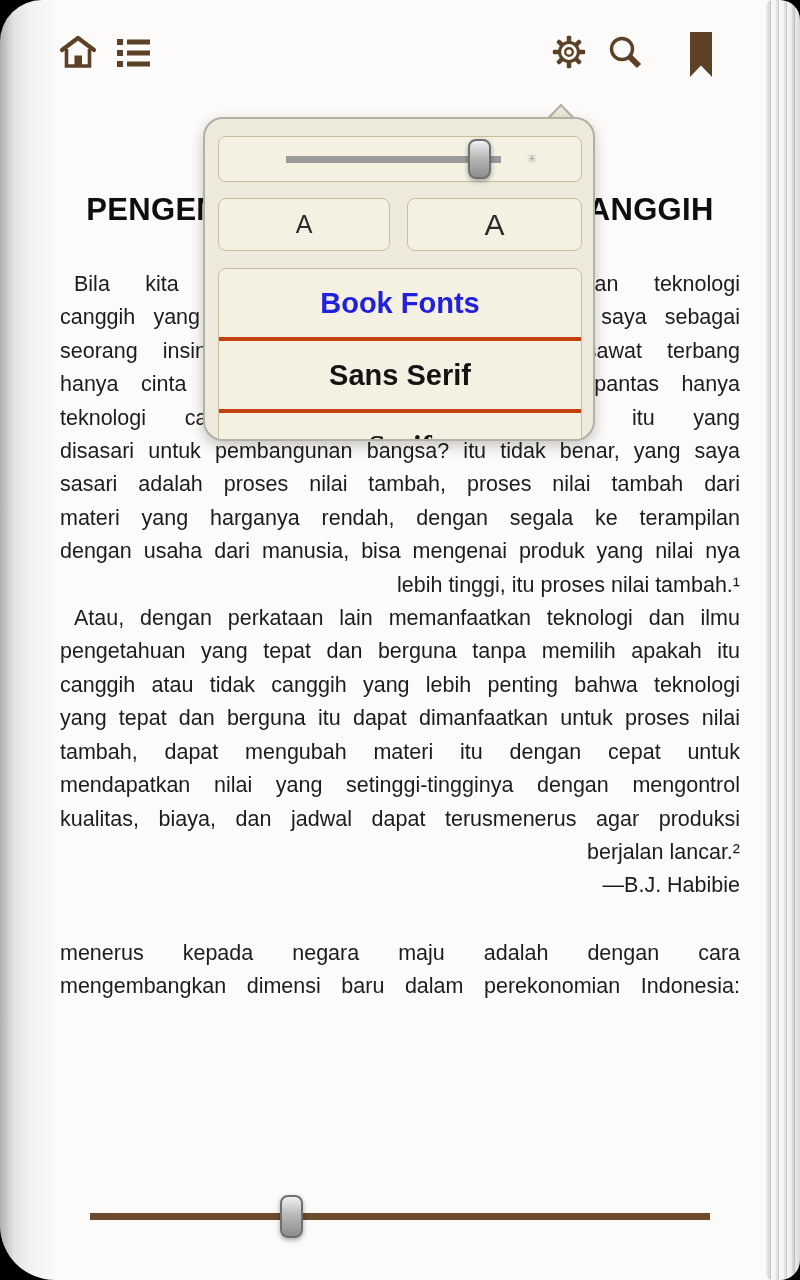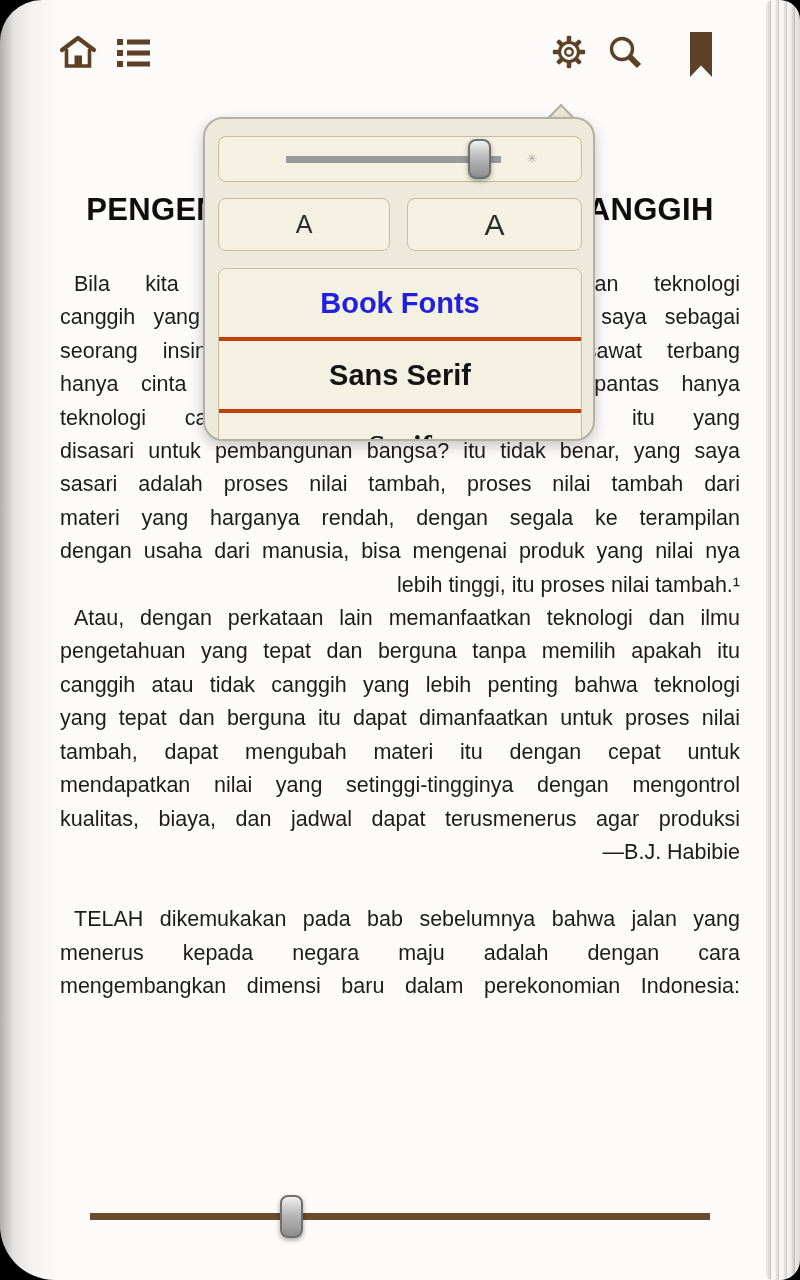--- a/index.html
+++ b/index.html
@@ -168,23 +168,23 @@
       <div class="jline">materi yang harganya rendah, dengan segala ke terampilan</div>
       <div class="jline">dengan usaha dari manusia, bisa mengenai produk yang nilai nya</div>
       <div class="lline">lebih tinggi, itu proses nilai tambah.¹</div>
       <div class="jline indent">Atau, dengan perkataan lain memanfaatkan teknologi dan ilmu</div>
       <div class="jline">pengetahuan yang tepat dan berguna tanpa memilih apakah itu</div>
       <div class="jline">canggih atau tidak canggih yang lebih penting bahwa teknologi</div>
       <div class="jline">yang tepat dan berguna itu dapat dimanfaatkan untuk proses nilai</div>
       <div class="jline">tambah, dapat mengubah materi itu dengan cepat untuk</div>
       <div class="jline">mendapatkan nilai yang setinggi-tingginya dengan mengontrol</div>
       <div class="jline">kualitas, biaya, dan jadwal dapat terusmenerus agar produksi</div>
+      <div class="lline">berjalan lancar.²</div>
       <div class="lline attrib">—B.J. Habibie</div>
       <div class="para-gap"></div>
-      <div class="jline indent">TELAH dikemukakan pada bab sebelumnya bahwa jalan yang</div>
       <div class="jline">menerus kepada negara maju adalah dengan cara</div>
       <div class="jline">mengembangkan dimensi baru dalam perekonomian Indonesia:</div>
     </div>
   </div>
 
   <div class="page-slider-track"></div>
   <div class="slider-thumb page-slider-thumb"></div>
 
   <div class="page-curl-left"></div>
 </div>

